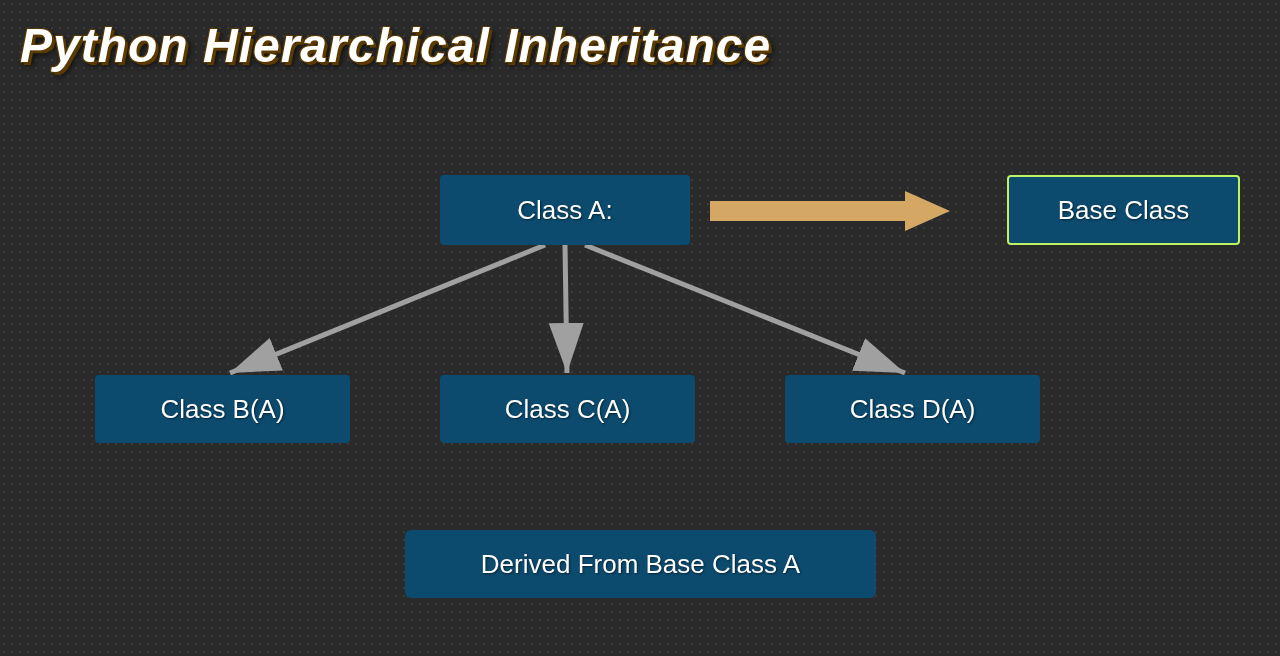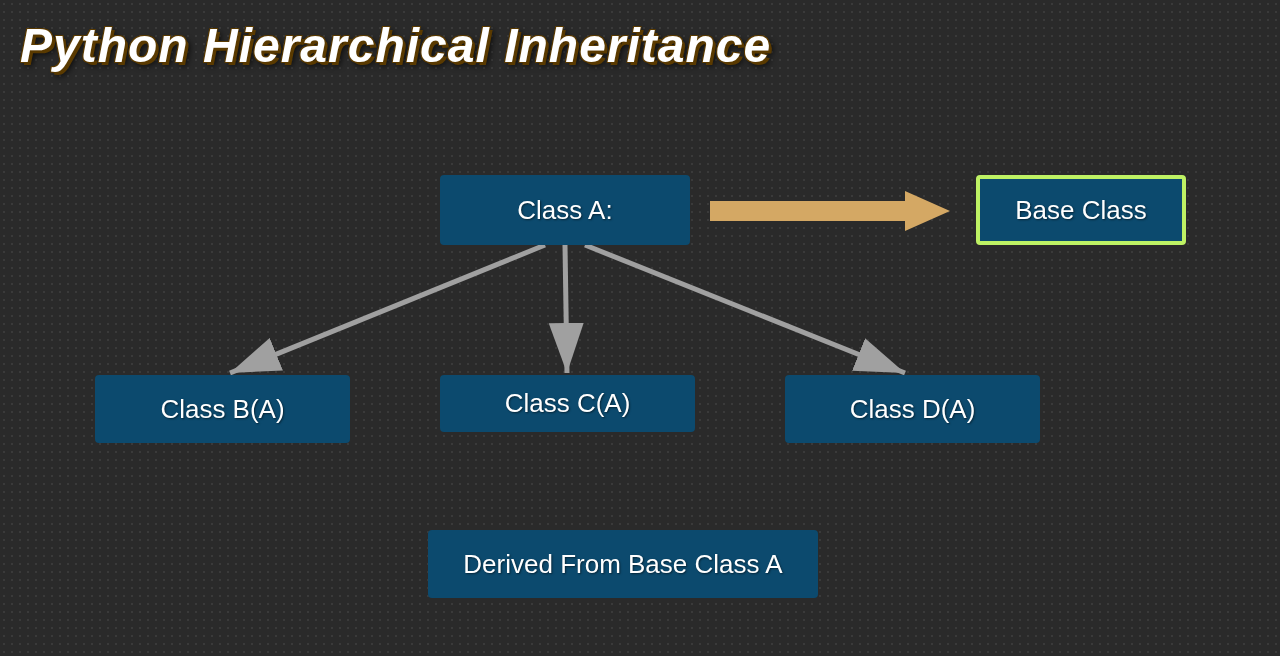--- a/index.html
+++ b/index.html
@@ -50,25 +50,25 @@
     
     #class-a {
       left: 440px;
       top: 175px;
       width: 250px;
       height: 70px;
     }
 
     
     #base-class {
-      left: 976px;
+      left: 1007px;
       top: 175px;
-      width: 210px;
+      width: 233px;
       height: 70px;
-      border: 4px solid #bef264;
+      border: 2px solid #bef264;
     }
 
     
     #arrow-right {
       position: absolute;
       left: 710px;
       top: 191px;
       width: 240px;
       height: 40px;
     }
@@ -79,38 +79,39 @@
       top: 375px;
       width: 255px;
       height: 68px;
     }
 
     
     #class-c {
       left: 440px;
       top: 375px;
       width: 255px;
-      height: 57px;
+      height: 68px;
     }
 
     
     #class-d {
       left: 785px;
       top: 375px;
       width: 255px;
       height: 68px;
       text-align: center;
     }
 
     
     #derived-box {
-      left: 428px;
+      left: 405px;
       top: 530px;
-      width: 390px;
+      width: 471px;
       height: 68px;
+      border-radius: 6px;
     }
 
     
     #arrows-svg {
       position: absolute;
       top: 0;
       left: 0;
       width: 1280px;
       height: 656px;
       pointer-events: none;

